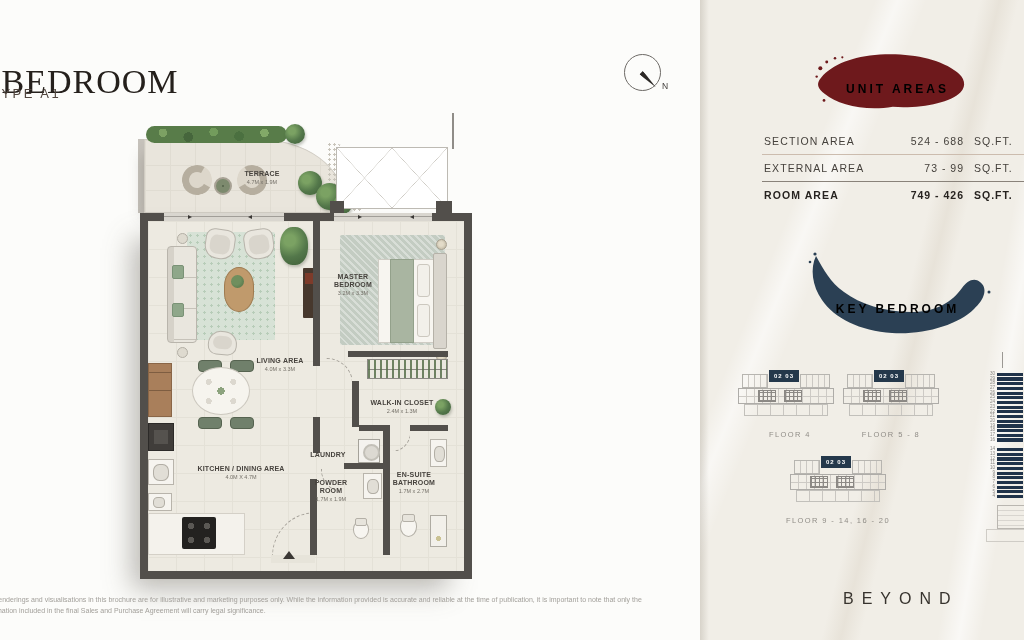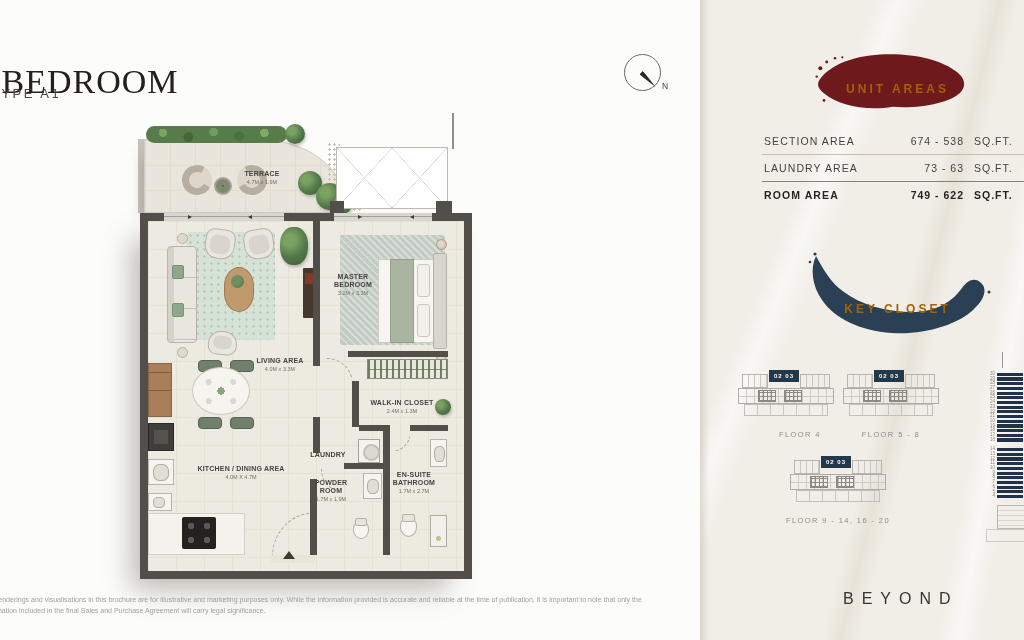--- a/index.html
+++ b/index.html
@@ -117,21 +117,21 @@
 
   
   .panel{position:absolute;left:700px;top:0;width:324px;height:640px;background:#f1eee7;}
   .panel::before{content:"";position:absolute;left:0;top:0;bottom:0;width:9px;
     background:linear-gradient(90deg,rgba(150,142,128,.28),rgba(150,142,128,0));z-index:2;}
   .panel::after{content:"";position:absolute;inset:0;pointer-events:none;z-index:0;
     background:linear-gradient(112deg,rgba(255,255,255,0) 30%,rgba(255,255,255,.55) 34%,rgba(255,255,255,0) 39%),
       linear-gradient(104deg,rgba(208,198,181,0) 58%,rgba(208,198,181,.28) 62%,rgba(208,198,181,0) 66%),
       linear-gradient(100deg,rgba(255,255,255,0) 80%,rgba(255,255,255,.6) 85%,rgba(255,255,255,0) 90%);}
   .panel>*{position:absolute;z-index:1;}
-  .stroke-label{color:#a16207;font-weight:700;font-size:12px;letter-spacing:3px;text-align:center;z-index:3;}
+  .stroke-label{color:#000000;font-weight:700;font-size:12px;letter-spacing:3px;text-align:center;z-index:3;}
 
   .atable{left:62px;top:128px;width:290px;}
   .arow{position:relative;height:26px;border-bottom:1px solid #ccbcae;}
   .arow.last{border-bottom:none;}
   .arow.mid{border-bottom:1px solid #89827a;}
   .al{position:absolute;left:2px;top:7px;font-size:10.5px;letter-spacing:1.1px;color:#45413c;}
   .av{position:absolute;right:88px;top:7px;font-size:10.5px;letter-spacing:1px;color:#45413c;}
   .au{position:absolute;left:212px;top:7px;font-size:10.5px;letter-spacing:1px;color:#45413c;}
   .arow.total .al,.arow.total .av,.arow.total .au{font-weight:700;color:#272320;}
 
@@ -352,53 +352,53 @@
       <circle cx="25" cy="9" r="1.4" fill="#6e191c"></circle>
         <circle cx="5" cy="29" r="1.3" fill="#6e191c"></circle>
       <circle cx="13" cy="55" r="1.5" fill="#6e191c"></circle>
         <circle cx="33" cy="8" r="1.2" fill="#6e191c"></circle>
     </svg>
     <span class="stroke-label" style="left:130px;top:82px;width:135px;">UNIT AREAS</span>
 
     <div class="atable">
       <div class="arow">
         <span class="al">SECTION AREA</span>
-        <span class="av">674 - 538</span>
+        <span class="av">524 - 688</span>
         <span class="au">SQ.FT.</span>
       </div>
       <div class="arow mid">
-        <span class="al">LAUNDRY AREA</span>
-        <span class="av">73 - 63</span>
+        <span class="al">EXTERNAL AREA</span>
+        <span class="av">73 - 99</span>
         <span class="au">SQ.FT.</span>
       </div>
       <div class="arow last total">
         <span class="al">ROOM AREA</span>
-        <span class="av">749 - 622</span>
+        <span class="av">749 - 426</span>
         <span class="au">SQ.FT.</span>
       </div>
     </div>
 
     <svg style="left:100px;top:248px;" width="195" height="92" viewBox="0 0 195 92">
       <path fill="#2b4054" d="M16,8 C24,22 30,34 44,44 C60,56 84,64 112,64 C136,64 152,54 162,40 C167,33 174,29 180,34 C188,40 185,51 174,61 C158,77 124,87 92,85 C60,83 34,70 22,52 C12,38 10,20 16,8 Z"></path>
       <circle cx="15" cy="6" r="1.6" fill="#2b4054"></circle>
         <circle cx="10" cy="14" r="1.3" fill="#2b4054"></circle>
       <circle cx="189" cy="44" r="1.5" fill="#2b4054"></circle>
     </svg>
-    <span class="stroke-label" style="left:120px;top:302px;width:155px;">KEY CLOSET</span>
+    <span class="stroke-label" style="left:120px;top:302px;width:155px;">KEY BEDROOM</span>
 
     <div class="kd" style="left:38px;top:366px;">
       <div class="kd-wing" style="left:4px;top:8px;width:26px;height:14px;"></div>
       <div class="kd-wing" style="left:62px;top:8px;width:30px;height:14px;"></div>
       <div class="kd-badge">02 03</div>
       <div class="kd-mid"></div>
       <div class="kd-core" style="left:20px;"></div>
       <div class="kd-core" style="left:46px;"></div>
       <div class="kd-bot"></div>
     </div>
-    <div class="kd-label" style="left:52px;top:430px;width:96px;position:absolute;">FLOOR 4</div>
+    <div class="kd-label" style="left:42px;top:430px;width:96px;position:absolute;">FLOOR 4</div>
 
     <div class="kd" style="left:143px;top:366px;">
       <div class="kd-wing" style="left:4px;top:8px;width:26px;height:14px;"></div>
       <div class="kd-wing" style="left:62px;top:8px;width:30px;height:14px;"></div>
       <div class="kd-badge">02 03</div>
       <div class="kd-mid"></div>
       <div class="kd-core" style="left:20px;"></div>
       <div class="kd-core" style="left:46px;"></div>
       <div class="kd-bot"></div>
     </div>

